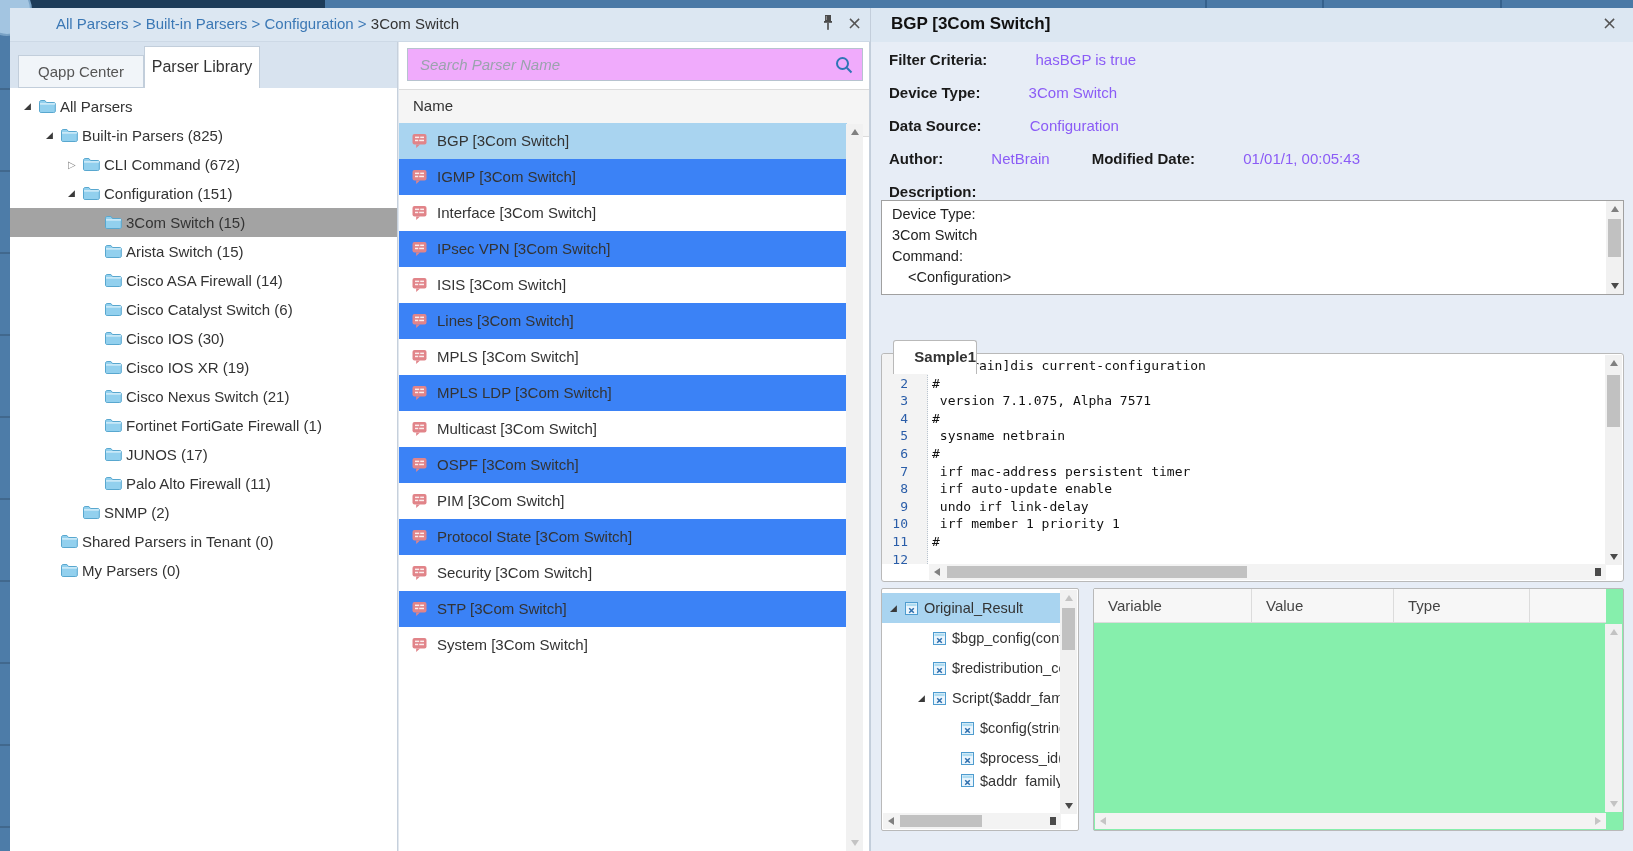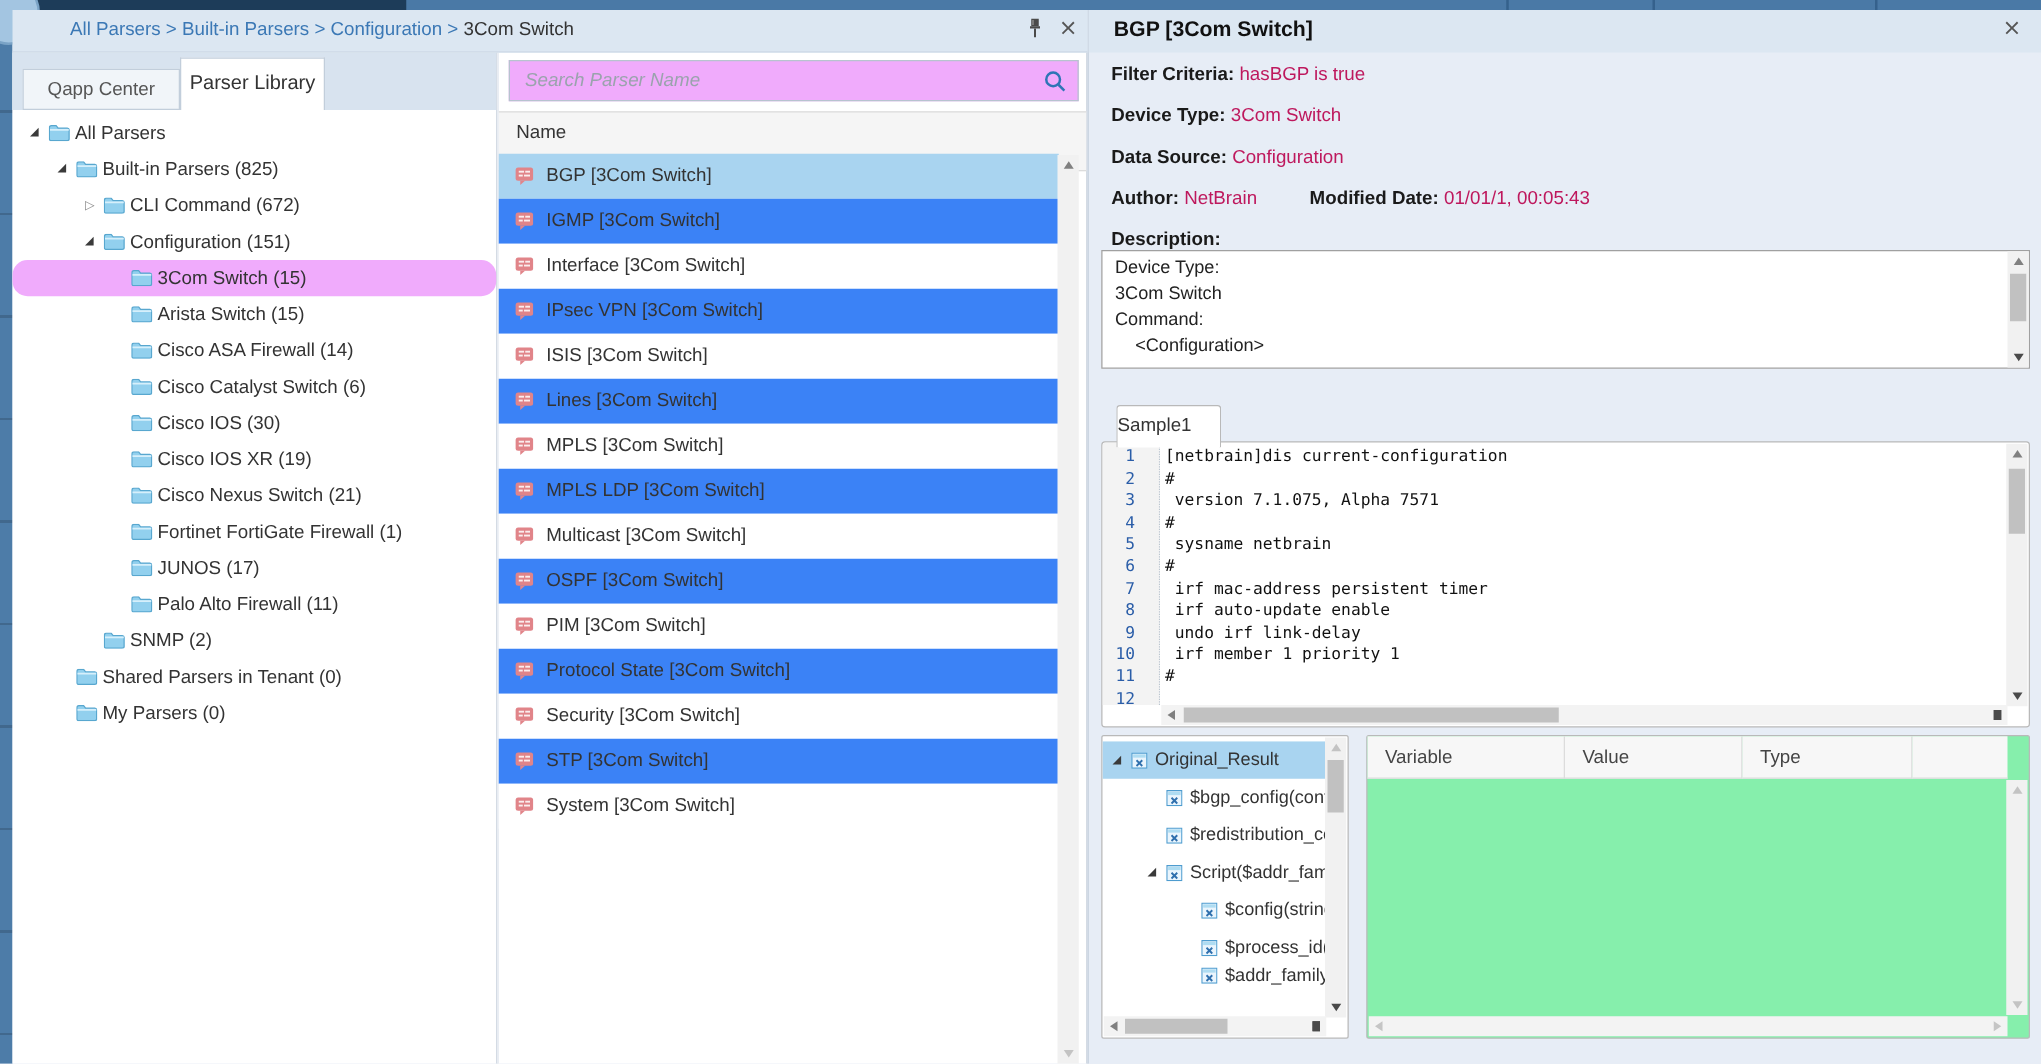--- a/index.html
+++ b/index.html
@@ -33,21 +33,21 @@
   
   .left-panel { position:absolute; left:10px; top:42px; width:388px; height:809px; background:#fff; border-right:1px solid #c6d0dc; }
   .tab-bar { position:absolute; left:0; top:0; width:100%; height:46px; background:#d8e3ef; }
   .tab { position:absolute; text-align:center; cursor:pointer; }
   .tab-inactive { left:8px; top:13px; width:126px; height:33px; background:#f1f5f9; border:1px solid #c2cedb;
     color:#555; line-height:31px; font-size:15px; }
   .tab-active { left:134px; top:4px; width:116px; height:42px; background:#fff; border:1px solid #c2cedb; border-bottom:none;
     color:#333; line-height:40px; font-size:16px; z-index:2; }
   .tree { position:absolute; left:0; top:50px; width:100%; }
   .tree-row { height:29px; line-height:29px; display:flex; align-items:center; white-space:nowrap; cursor:pointer; }
-  .tree-row.sel { background:#f0abfc;border-radius:12px; }
+  .tree-row.sel { background:#a3a3a3; }
   .exp { width:15px; font-size:9px; color:#3a3a3a; flex:0 0 15px; font-family:"DejaVu Sans", sans-serif; }
   .exp.hollow { color:#8a8a8a; font-size:10px; }
   .tico { width:21px; flex:0 0 21px; display:inline-flex; align-items:center; }
   .tlabel { color:#333; }
 
   
   .mid-panel { position:absolute; left:398px; top:42px; width:472px; height:809px; background:#fff; border-left:1px solid #e2e8ef; border-right:1px solid #c6d0dc; }
   .search-wrap { position:absolute; left:8px; top:6px; width:456px; height:33px; border:1px solid #b7c3cf; background:#f0abfc; }
   .search-input { position:absolute; left:0; top:0; width:100%; height:100%; border:none; outline:none; padding:0 36px 0 12px;
     font-family:"Liberation Sans", sans-serif; font-size:15px; font-style:italic; color:#333; background:transparent; }
@@ -80,28 +80,28 @@
   .thumb-h { position:absolute; top:2px; height:12px; background:#c1c1c1; cursor:pointer; }
 
   
   .detail { position:absolute; left:870px; top:8px; width:763px; height:843px; background:#e7edf6; border-left:1px solid #c3cedb; }
   .detail-title-bar { position:absolute; left:0; top:0; width:100%; height:34px; background:#dce7f2; }
   .detail-title { position:absolute; left:20px; top:6px; font-size:17px; font-weight:bold; color:#111; }
   .detail-close { position:absolute; right:16px; top:6px; }
   .meta { position:absolute; left:18px; top:42px; right:14px; }
   .meta-row { margin-bottom:13px; line-height:20px; }
   .meta-label { font-weight:bold; color:#1a1a1a; }
-  .meta-val { color:#be185d; }
+  .meta-val { color:#8b5cf6;margin-left:44px; }
   .meta-gap { display:inline-block; width:42px; }
 
   .desc-box { position:absolute; left:10px; top:192px; width:743px; height:95px; background:#fff; border:1px solid #a0a0a0; }
   .desc-text { position:absolute; left:10px; top:3px; right:22px; bottom:2px; white-space:pre; line-height:21px; font-size:14.5px; color:#222; overflow:hidden; }
 
-  .sample-tab { position:absolute; left:22px; top:316px; width:84px; height:34px; background:#fff; border:1px solid #b9b9b9; border-bottom:none;
-    border-radius:3px 3px 0 0; text-align:left; line-height:32px; color:#333; z-index:3; cursor:pointer; }
+  .sample-tab { position:absolute; left:22px; top:332px; width:84px; height:34px; background:#fff; border:1px solid #b9b9b9; border-bottom:none;
+    border-radius:3px 3px 0 0; text-align:right; line-height:32px; color:#333; z-index:3; cursor:pointer;font-weight:bold; }
   .code-box { position:absolute; left:10px; top:345px; width:743px; height:229px; background:#fff; border:1px solid #b9b9b9; border-radius:3px; z-index:2; }
   .gutter-bg { position:absolute; left:0; top:0; width:46px; bottom:17px; background:#f3f3f3; border-right:1px dotted #b9c4cf; border-radius:3px 0 0 0; }
   .code-lines { position:absolute; left:0; top:3px; right:18px; bottom:17px; overflow:hidden; }
   .code-line { display:flex; height:17.6px; line-height:17.6px; font-family:"DejaVu Sans Mono", monospace; font-size:13px; }
   .ln { flex:0 0 36px; text-align:right; padding-right:10px; color:#2a5da8; }
   .ct { white-space:pre; color:#111; padding-left:14px; }
 
   
   .result-panel { position:absolute; left:10px; top:580px; width:198px; height:243px; background:#fff; border:1px solid #b9b9b9; border-radius:2px; }
   .rtree { position:absolute; left:0; top:4px; width:180px; overflow:hidden; }

